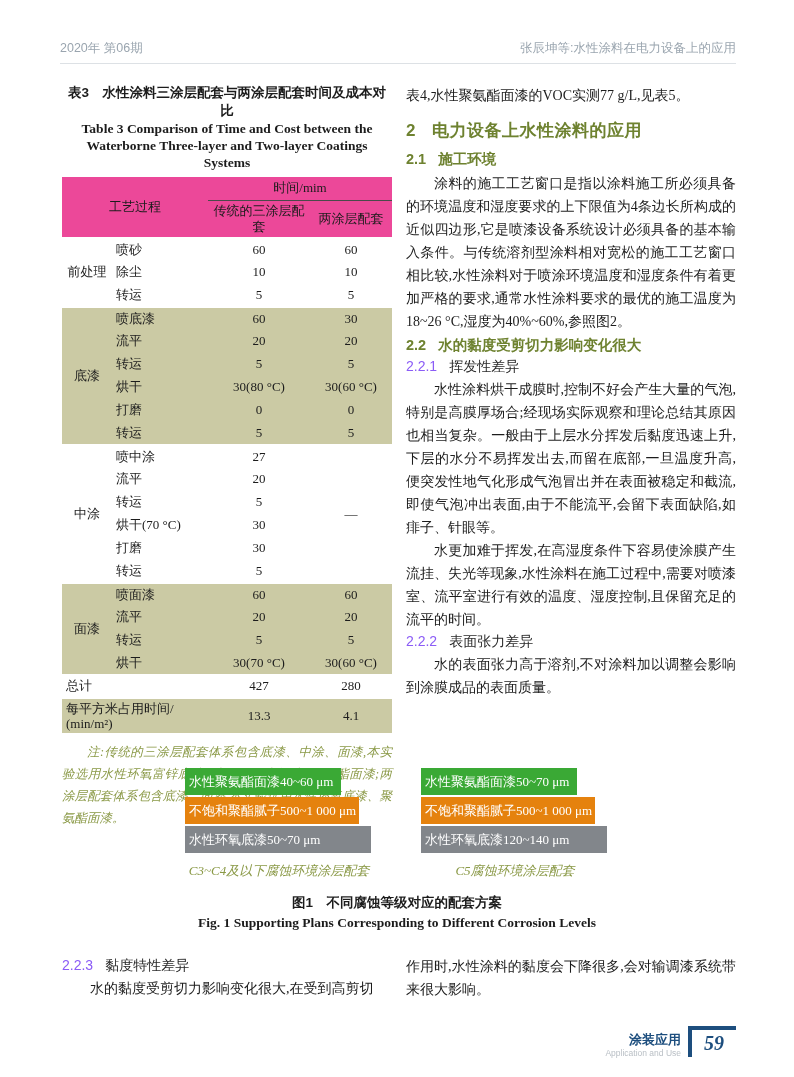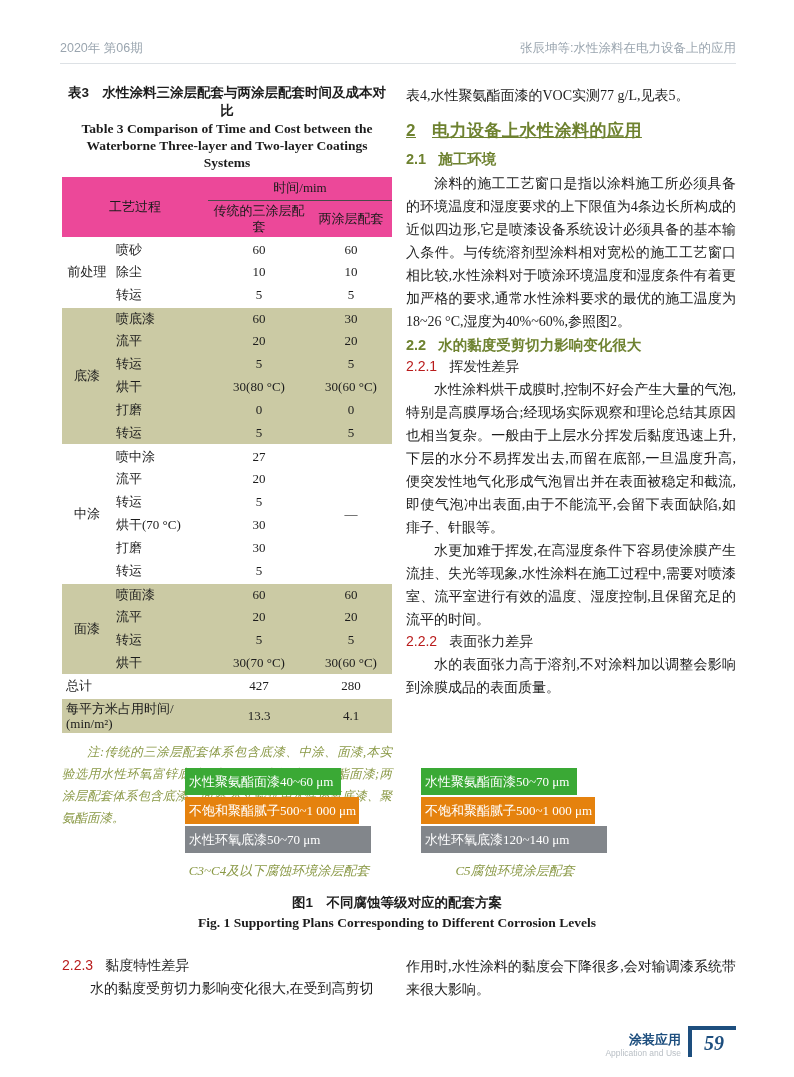--- a/index.html
+++ b/index.html
@@ -38,30 +38,30 @@
   .tbl-note {
     margin-top:8px; font-size:12.5px; line-height:22px; text-align:justify;
     text-indent:2em; font-style:italic; color:#8a9946;
   }
 
   
   .col-right p { font-size:14px; line-height:23px; text-align:justify; }
   .col-right p.ind { text-indent:2em; }
   .h-l1 {
     font-family:"Liberation Sans", sans-serif; font-weight:bold; color:#6e8230;
-    font-size:17px; margin:12px 0 8px 0; letter-spacing:.5px;text-decoration:underline;
+    font-size:17px; margin:12px 0 8px 0; letter-spacing:.5px;
   }
   .h-l1 .hnum { margin-right:16px; }
   .h-l2 {
     font-family:"Liberation Sans", sans-serif; font-weight:bold; color:#6e8230;
     font-size:14.5px; margin:3px 0 3px 0;
   }
   .h-l2 .hnum { margin-right:12px; }
   .h-l3 { font-family:"Liberation Sans", sans-serif; font-size:14px; margin:2px 0; color:#2a2a2a; }
-  .h-l3 .hnum { color:#b91c1c; margin-right:12px; }
+  .h-l3 .hnum { color:#8b5cf6; margin-right:12px; }
 
   
   .figure { position:absolute; top:768px; left:0; width:100%; }
   .stacks { display:flex; justify-content:center; gap:48px; }
   .stack  { width:188px; }
   .layer  {
     height:27px; line-height:27px; margin-bottom:2px; color:#ffffff;
     font-size:13px; padding-left:4px; white-space:nowrap;
   }
   .stack-cap {

